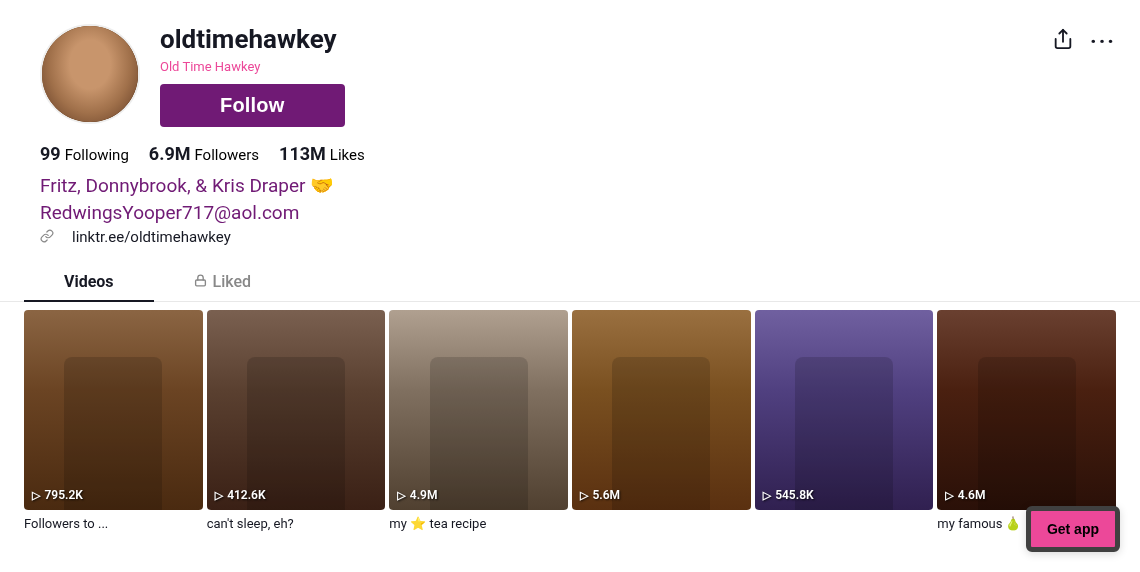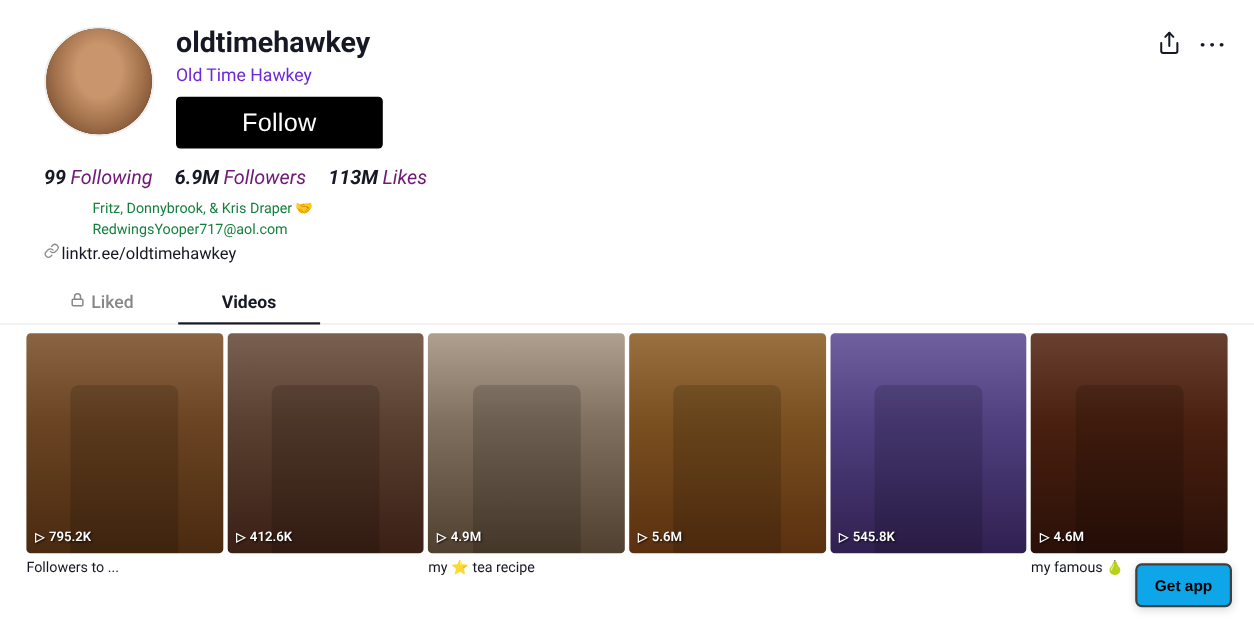--- a/index.html
+++ b/index.html
@@ -49,73 +49,71 @@
     .profile-info {
       flex: 1;
     }
     .username {
       font-size: 26px;
       font-weight: 700;
       color: #161823;
       line-height: 1.2;
     }
     .display-name {
-      font-size: 16px;
-      color: #6d28d9;
+      font-size: 13px;
+      color: #ec4899;
       margin-top: 4px;
       margin-bottom: 10px;
     }
     .follow-btn {
-      background: #000000;
+      background: #701a75;
       color: #fff;
       border: none;
       border-radius: 4px;
       padding: 10px 60px;
-      font-size: 23px;
-      font-weight: 400;
+      font-size: 20px;
+      font-weight: 700;
       cursor: pointer;
       letter-spacing: 0.2px;
     }
     .action-icon {
       cursor: pointer;
       color: #161823;
       font-size: 20px;
     }
     .stats-row {
       display: flex;
       align-items: center;
       gap: 20px;
       margin-bottom: 10px;
       flex-wrap: wrap;
     }
     .stat-item {
       display: flex;
       align-items: baseline;
       gap: 4px;
-      font-style: italic;
     }
     .stat-number {
       font-size: 18px;
       font-weight: 700;
       color: #161823;
     }
     .stat-label {
-      font-size: 18px;
+      font-size: 15px;
+      color: #000000;
+    }
+    .bio-line {
+      font-size: 19px;
       color: #701a75;
-    }
-    .bio-line {
-      font-size: 13px;
-      color: #15803d;
       margin-bottom: 4px;
-      margin-left: 44px;
     }
     .link-line {
       display: flex;
       align-items: center;
-      gap: 2px;
+      gap: 18px;
       font-size: 15px;
       color: #161823;
       margin-bottom: 4px;
     }
     .link-icon {
       font-size: 14px;
       color: #888;
     }
     .tabs-section {
       display: flex;
@@ -213,22 +211,22 @@
       content: '';
       width: 55%;
       height: 90%;
       background: rgba(0,0,0,0.15);
       border-radius: 8px 8px 0 0;
     }
     .get-app-btn {
       position: fixed;
       bottom: 20px;
       right: 20px;
-      background: #0ea5e9;
-      border: 2px solid #404040;
+      background: #ec4899;
+      border: 5px solid #404040;
       border-radius: 6px;
       padding: 10px 16px;
       font-size: 14px;
       font-weight: 600;
       cursor: pointer;
       box-shadow: 0 2px 8px rgba(0,0,0,0.15);
     }
     .header-right {
       display: flex;
       align-items: center;
@@ -284,32 +282,32 @@
       <svg width="14" height="14" viewBox="0 0 24 24" fill="none" stroke="#888" stroke-width="2" stroke-linecap="round" stroke-linejoin="round">
         <path d="M10 13a5 5 0 0 0 7.54.54l3-3a5 5 0 0 0-7.07-7.07l-1.72 1.71"></path>
         <path d="M14 11a5 5 0 0 0-7.54-.54l-3 3a5 5 0 0 0 7.07 7.07l1.71-1.71"></path>
       </svg>
     </span>
     <span style="cursor:pointer;">linktr.ee/oldtimehawkey</span>
   </div>
 </div>
 
 <div class="tabs-section">
+  <div class="tab active">
+    <span>Videos</span>
+  </div>
   <div class="tab">
     <span class="tab-lock">
       <svg width="13" height="13" viewBox="0 0 24 24" fill="none" stroke="#888" stroke-width="2.5" stroke-linecap="round" stroke-linejoin="round">
         <rect x="3" y="11" width="18" height="11" rx="2" ry="2"></rect>
         <path d="M7 11V7a5 5 0 0 1 10 0v4"></path>
       </svg>
     </span>
     <span>Liked</span>
   </div>
-  <div class="tab active">
-    <span>Videos</span>
-  </div>
 </div>
 
 <div class="videos-grid" id="videos-grid">
 <div class="video-card">
       <div class="video-thumb thumb-1">
         <div class="figure"></div>
         <div class="thumb-overlay">
           <span style="font-size:11px;">▷</span>
           <span>795.2K</span>
         </div>
@@ -317,20 +315,21 @@
       <div class="video-title">Followers to ...</div>
     </div>
     <div class="video-card">
       <div class="video-thumb thumb-2">
         <div class="figure"></div>
         <div class="thumb-overlay">
           <span style="font-size:11px;">▷</span>
           <span>412.6K</span>
         </div>
       </div>
+      <div class="video-title">can't sleep, eh?</div>
     </div>
     <div class="video-card">
       <div class="video-thumb thumb-3">
         <div class="figure"></div>
         <div class="thumb-overlay">
           <span style="font-size:11px;">▷</span>
           <span>4.9M</span>
         </div>
       </div>
       <div class="video-title">my ⭐ tea recipe</div>

